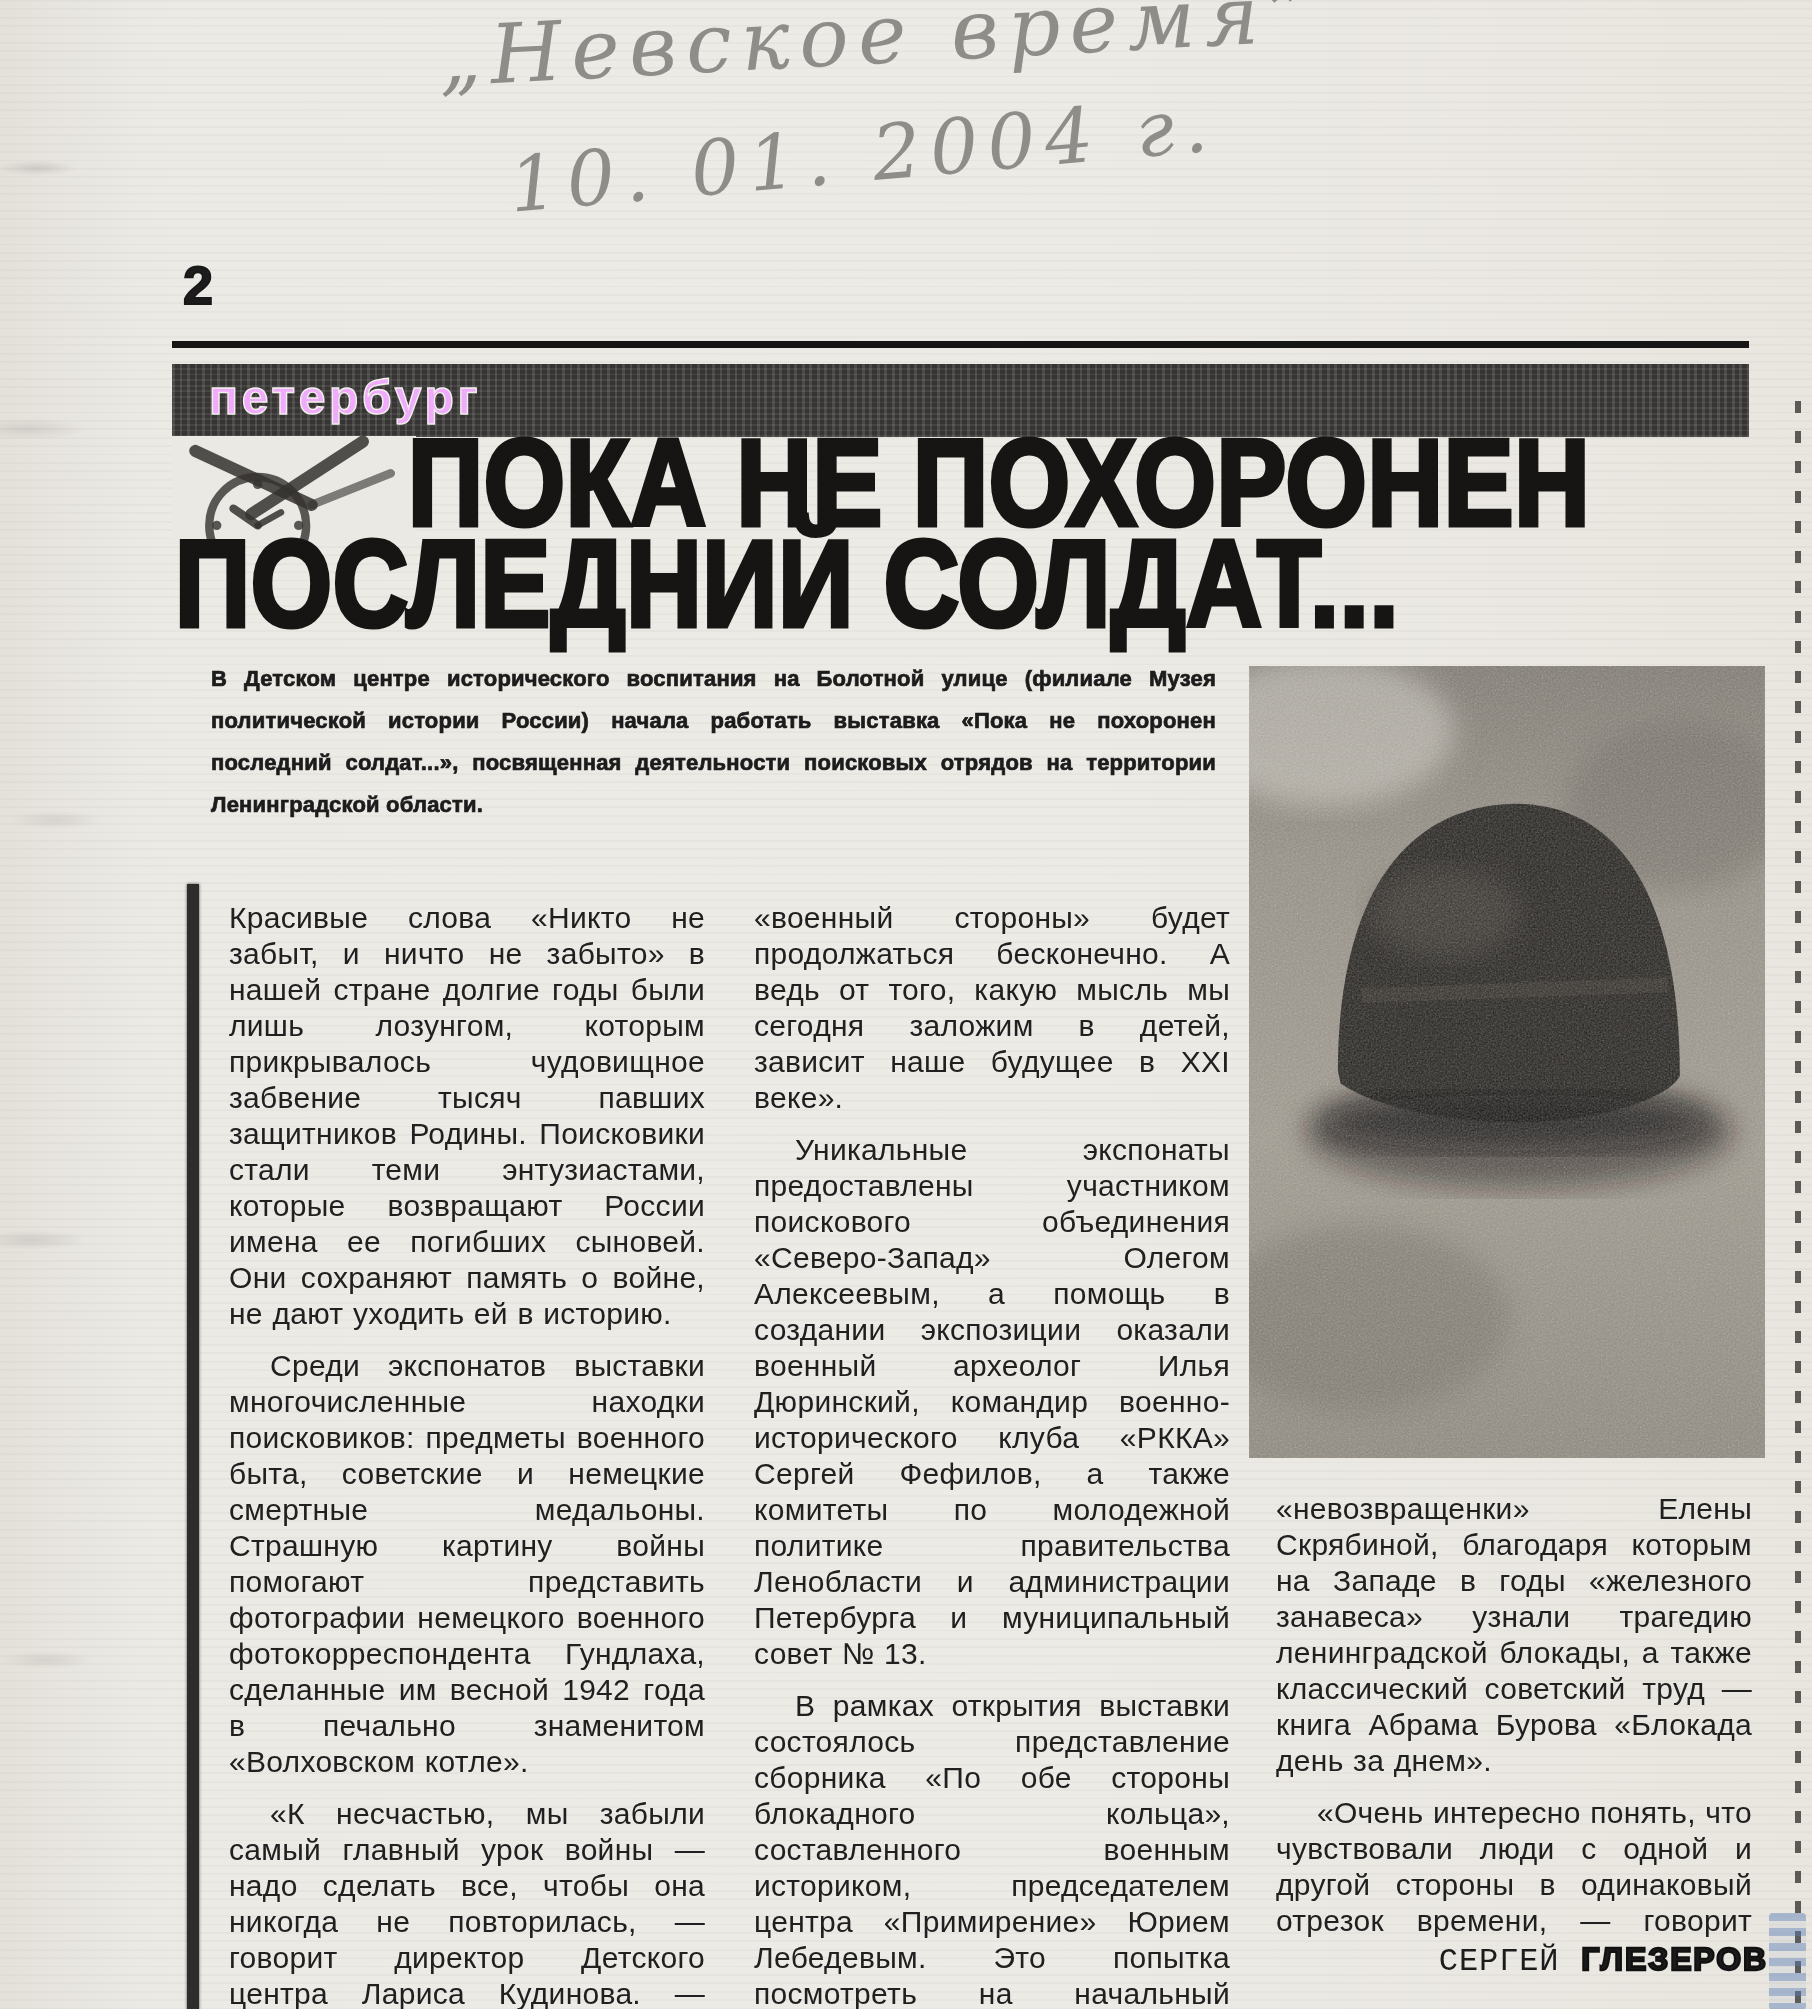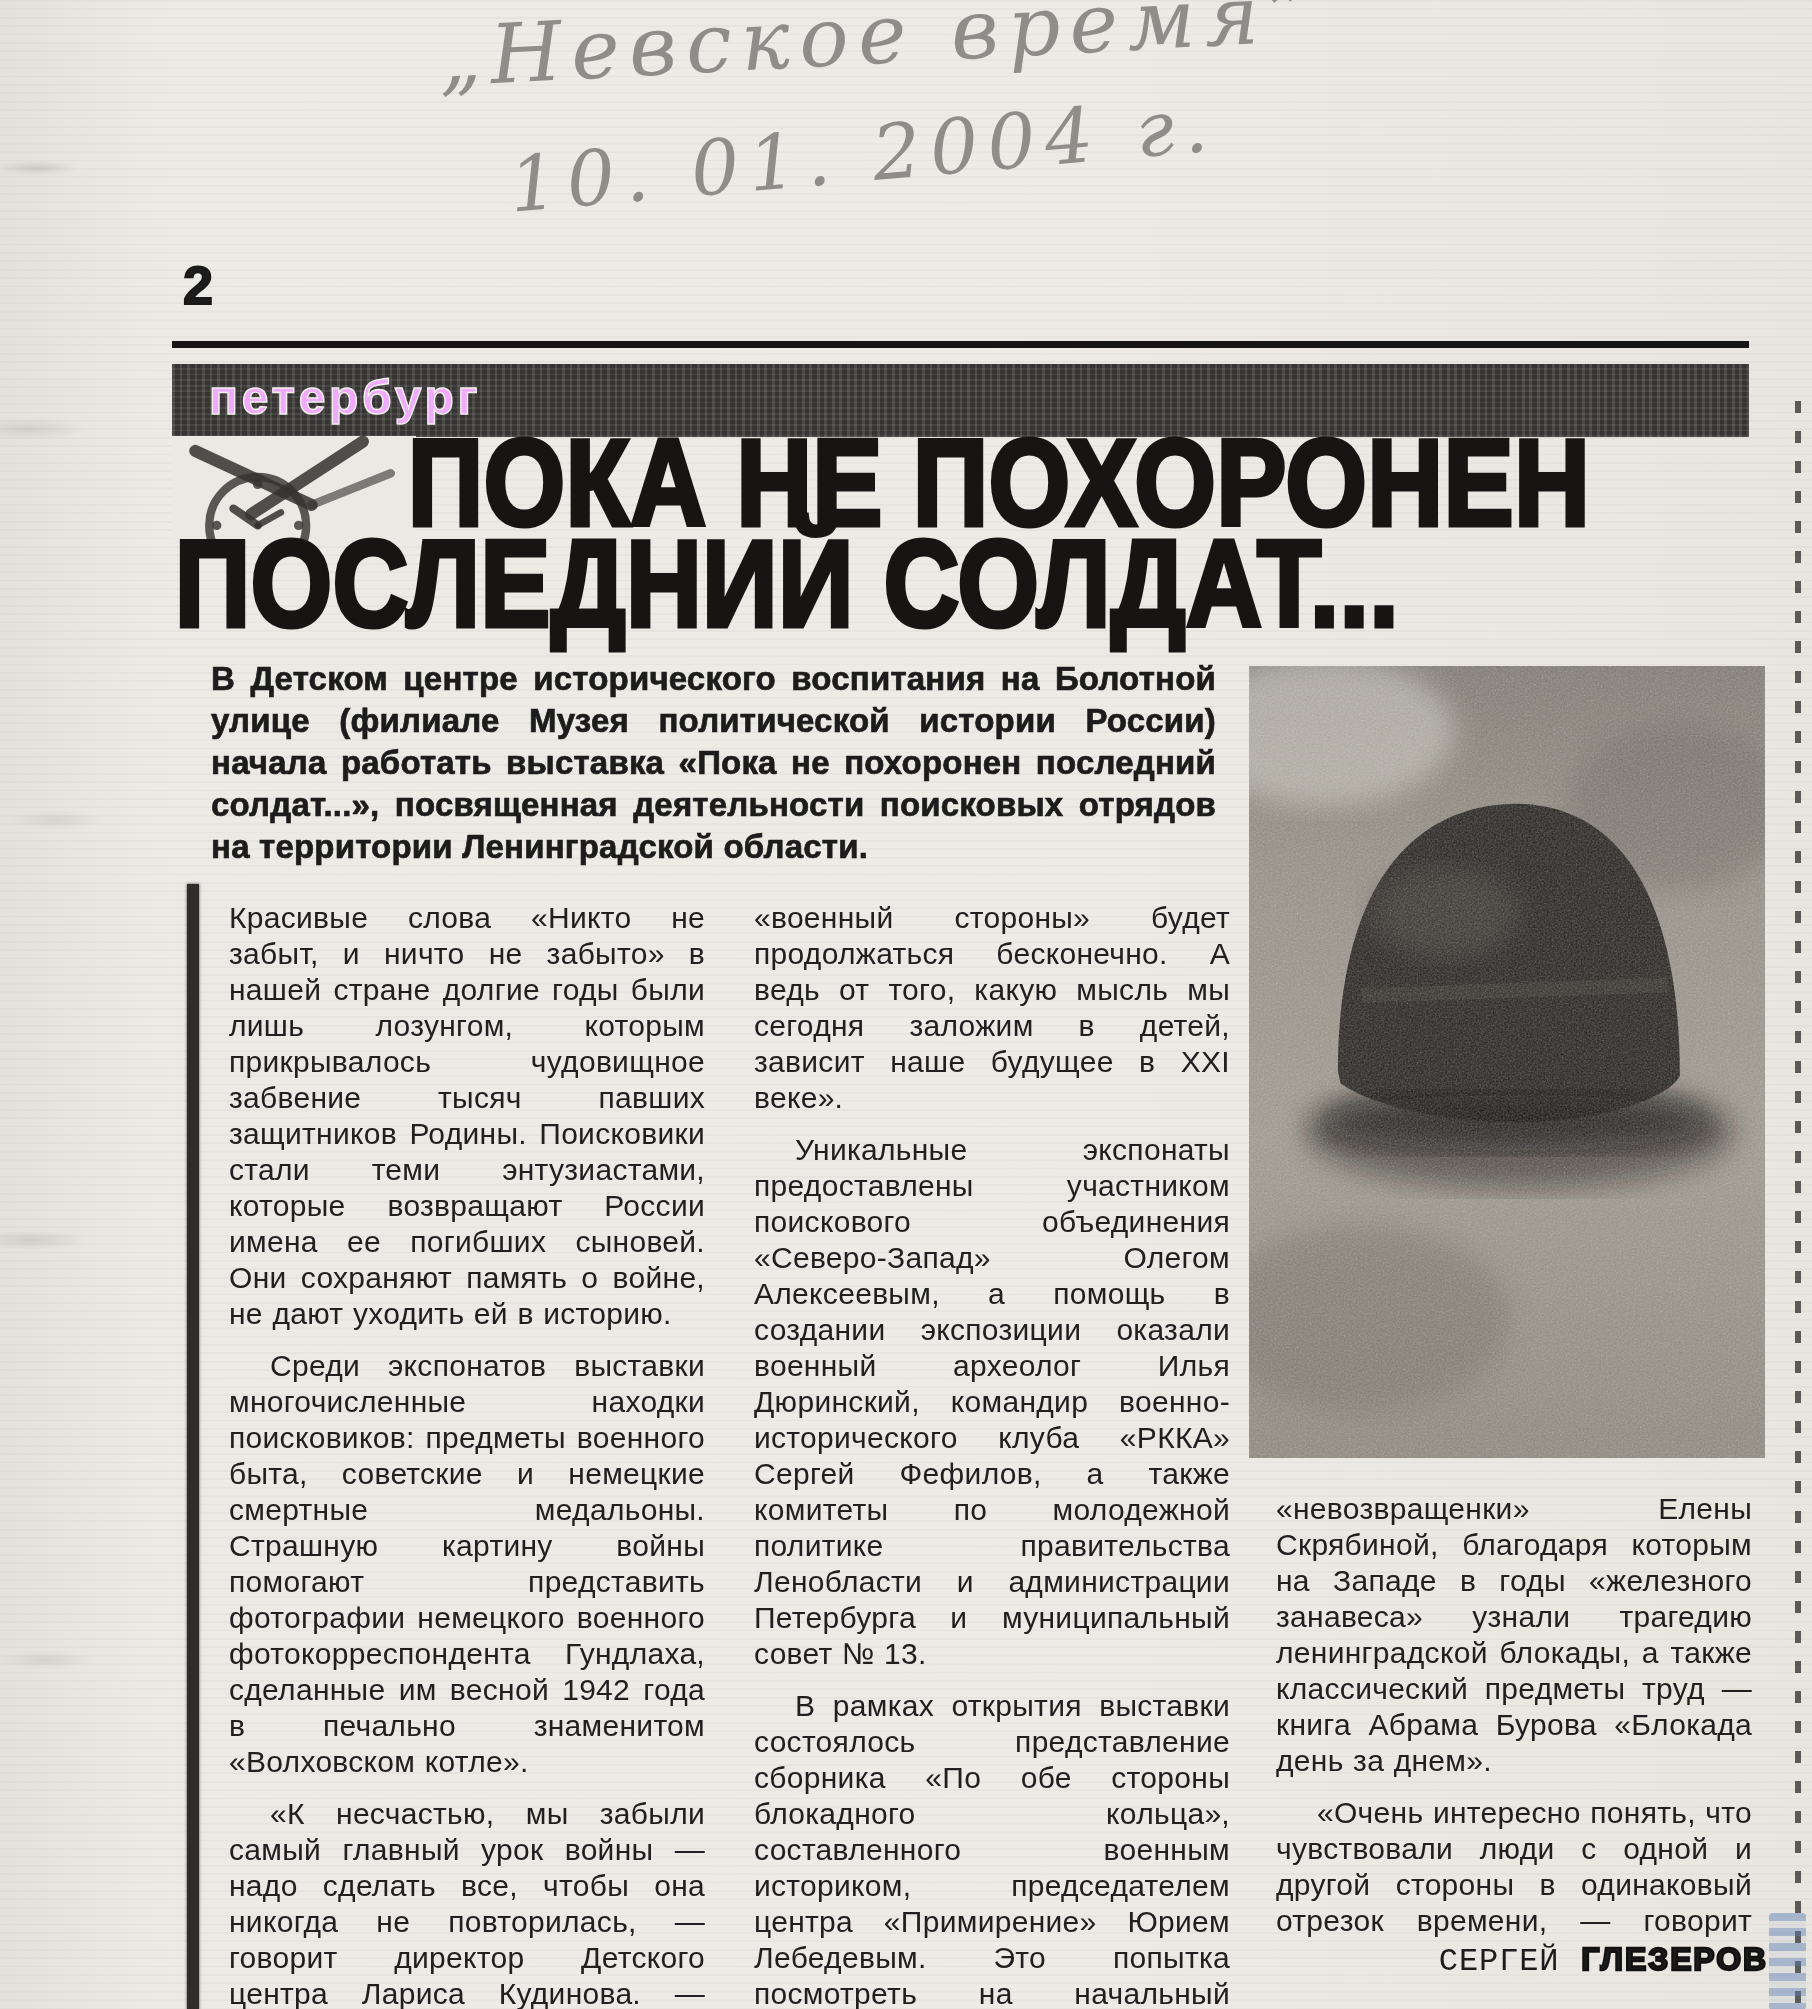--- a/index.html
+++ b/index.html
@@ -40,21 +40,21 @@
   .banner .lbl{position:absolute; left:37px; top:5.6px; color:#f0abfc; font-size:48px; font-weight:bold;
     letter-spacing:3.7px; -webkit-text-stroke:1.4px #f1efea;}
   .logobox{position:absolute; left:172px; top:436px; width:244px; height:108px; background:#ebe9e4;}
   
   .hl{position:absolute; font-weight:bold; color:#171513; white-space:nowrap; line-height:1;
     font-size:116px; letter-spacing:0.9px; -webkit-text-stroke:4.7px #171513; transform:scale(.90,1.06);
     transform-origin:left top;}
   .hl1{left:408px; top:421px;}
   .hl2{left:175px; top:522px;}
   
-  .lede{position:absolute; left:211px; top:658px; width:1005px; font-size:33px; line-height:42px;
+  .lede{position:absolute; left:211px; top:658px; width:1005px; font-size:22px; line-height:42px;
     font-weight:bold; text-align:justify; -webkit-text-stroke:0.7px #1c1c1c; letter-spacing:0.2px;}
   
   .col{position:absolute; top:884px; width:508px; height:1126px; overflow:hidden;
     font-size:30px; line-height:36px; text-align:justify; letter-spacing:0.3px; word-spacing:0.9px; color:#202020;}
   .col p{margin:16px;}
   .col p.indent{text-indent:41px;}
   .c1{left:213px;} .c2{left:738px;}
   .c3{left:1260px; top:1475px; height:464px;}
   .colrule{position:absolute; left:187px; top:884px; width:12px; height:1126px; background:#2f2d2b;
     box-shadow:0 0 2.8px rgba(40,40,40,.8);}
@@ -146,21 +146,21 @@
       <path d="M95 435 C95 230 180 150 282 148 C395 146 462 245 462 440
                C450 462 400 478 345 486 C250 498 140 478 98 448 Z" fill="#211e1a"></path>
       <ellipse cx="210" cy="265" rx="80" ry="48" fill="#4c463f" opacity=".5" filter="url(#soft)"></ellipse>
       <rect x="120" y="340" width="330" height="16" fill="#3d3730" opacity=".55" transform="rotate(-2 285 348)"></rect>
       <ellipse cx="285" cy="490" rx="210" ry="30" fill="#100e0b" opacity=".7" filter="url(#soft)"></ellipse>
       <rect width="553" height="850" filter="url(#grain)" opacity=".42"></rect>
     </svg>
   </div>
 
   <div class="col c3">
-    <p>«невозвращенки» Елены Скрябиной, благодаря которым на Западе в годы «железного занавеса» узнали трагедию ленинградской блокады, а также классический предметы труд — книга Абрама Бурова «Блокада день за днем».</p>
+    <p>«невозвращенки» Елены Скрябиной, благодаря которым на Западе в годы «железного занавеса» узнали трагедию ленинградской блокады, а также классический советский труд — книга Абрама Бурова «Блокада день за днем».</p>
     <p class="indent">«Очень интересно понять, что чувствовали люди с одной и другой стороны в одинаковый отрезок времени, — говорит Юрий Лебедев. — В сборнике удалось собрать не просто летописи, а свидетельства ярких, думающих личностей, притом литературно одаренных».</p>
   </div>
 
   <div class="byline">
     <span class="fn">СЕРГЕЙ</span>
     <span class="ln">ГЛЕЗЕРОВ</span>
   </div>
 
 </div>
 

